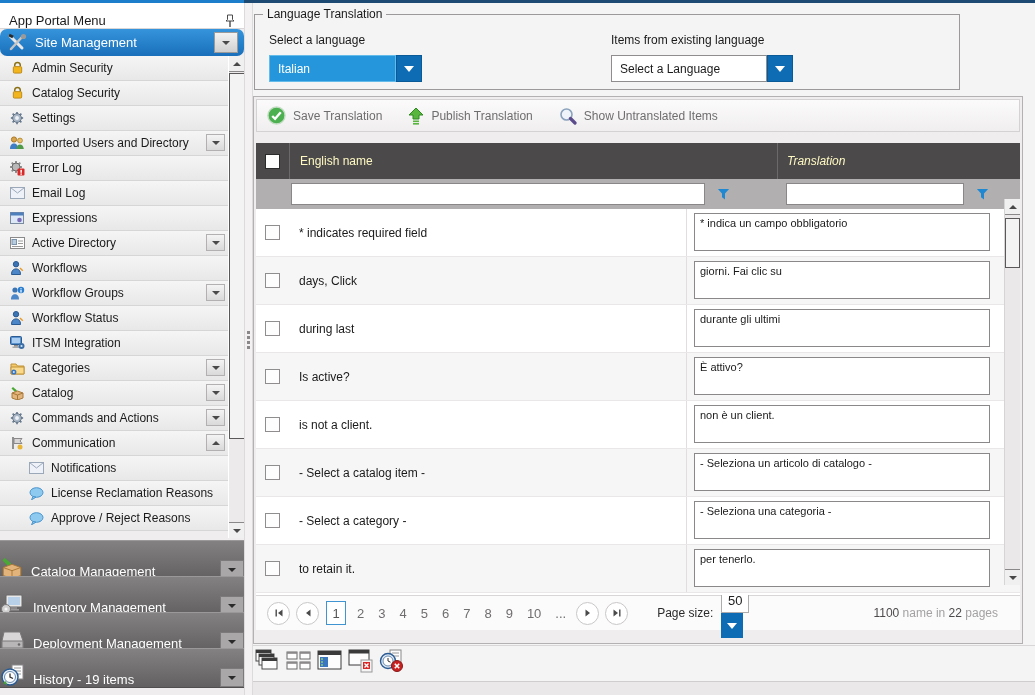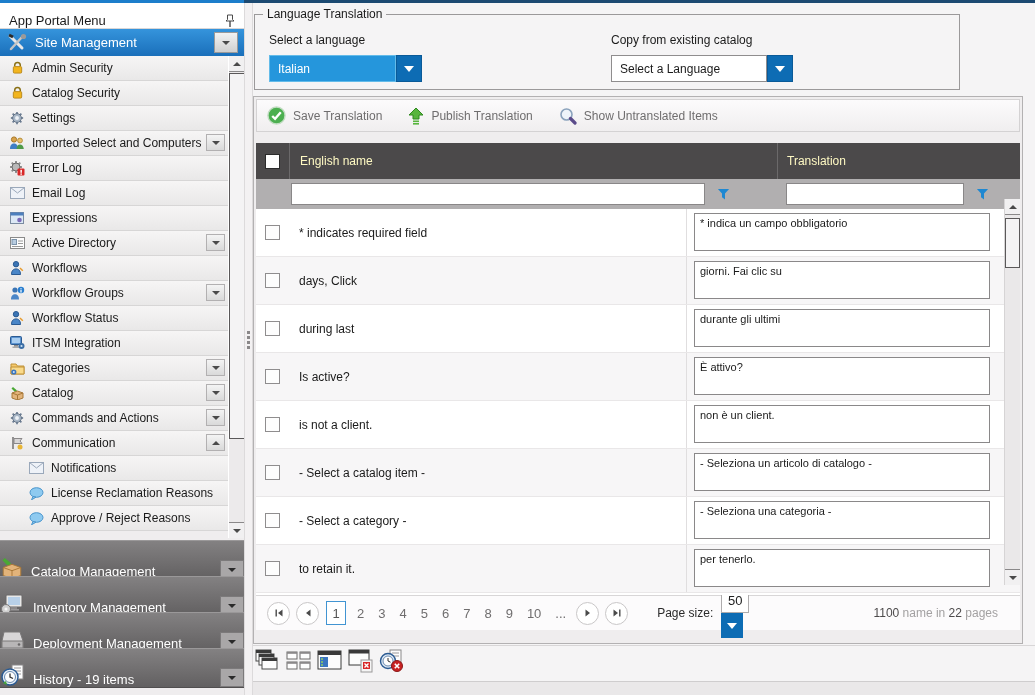--- a/index.html
+++ b/index.html
@@ -5,21 +5,21 @@
   html,body{margin:0;padding:0;}
   body{width:1035px;height:695px;position:relative;overflow:hidden;
        font-family:"Liberation Sans",sans-serif;background:#f5f4f5;color:#1a1a1a;}
   svg{display:block;}
   
   .sidebar{position:absolute;left:0;top:0;width:244px;height:695px;background:#efedee;}
   .sb-title{height:25px;background:#fff;border-top:3px solid #1d7ecb;border-bottom:1px solid #d8d6d7;
             display:flex;align-items:flex-end;padding:0 9px;font-size:13px;}
   .sb-title .pin{margin-left:auto;}
   .sb-header{height:27px;background:linear-gradient(#3594dc,#1a6fba);display:flex;align-items:center;
-             padding:0 6px;color:#fff;font-size:13px;}
+             padding:0 6px;color:#fff;font-size:13px;border-radius:7px;}
   .sb-header .hdd{margin-left:auto;width:22px;height:19px;background:linear-gradient(#f2f2f2,#d0d0d0);
              border:1px solid #9a9a9a;display:flex;align-items:center;justify-content:center;}
   .sb-list{position:absolute;top:56px;left:0;width:228px;height:482px;overflow:hidden;}
   .item{height:24px;border-bottom:1px solid #d7d6d6;background:linear-gradient(#f6f5f5,#e9e8e8);
         display:flex;align-items:center;padding:0 4px 0 8px;font-size:12px;position:relative;}
   .item.indent{padding-left:27px;}
   .item .ic{width:18px;margin-right:6px;flex:none;display:flex;align-items:center;justify-content:center;}
   .item .idd{position:absolute;right:3px;top:3px;width:19px;height:17px;
              background:linear-gradient(#f4f4f4,#d9d9d9);border:1px solid #b2b0b1;box-sizing:border-box;
              display:flex;align-items:center;justify-content:center;}
@@ -60,21 +60,21 @@
   .panel{position:absolute;left:0;top:96px;width:770px;height:548px;background:#efedee;
          border:1px solid #b3b1b2;box-sizing:border-box;}
   .tbar{position:absolute;left:2px;top:2px;right:2px;height:33px;background:linear-gradient(#fcfbfc,#f0eeef);
         border:1px solid #d4d2d3;box-sizing:border-box;display:flex;align-items:center;padding-left:10px;}
   .tbtn{display:flex;align-items:center;gap:7px;margin-right:26px;font-size:12px;color:#6f6d6e;}
   .grid{position:absolute;left:2px;top:46px;width:764px;height:476px;background:#fff;}
   .g-head{height:36px;background:#4b494a;display:flex;color:#fef9c3;font-size:12px;}
   .gh-chk{width:33px;display:flex;align-items:center;justify-content:center;}
   .hcb{width:13px;height:13px;background:#fdfdfd;border:1px solid #2a2a2a;}
   .gh-en{width:488px;display:flex;align-items:center;padding-left:10px;border-left:1px solid #6b696a;box-sizing:border-box;}
-  .gh-tr{flex:1;display:flex;align-items:center;padding-left:9px;border-left:1px solid #6b696a;}
+  .gh-tr{flex:1;display:flex;align-items:center;padding-left:9px;border-left:1px solid #6b696a;font-style:italic;}
   .g-filter{height:30px;background:#b1afb0;display:flex;align-items:center;}
   .g-filter input{height:20px;border:1px solid #898788;font-size:12px;padding:0 4px;background:#fff;
                   font-family:"Liberation Sans",sans-serif;}
   .gf-chk{width:33px;}
   .gf-en{width:488px;display:flex;align-items:center;}
   .gf-en input{margin-left:2px;width:404px;}
   .gf-tr{flex:1;display:flex;align-items:center;}
   .gf-tr input{margin-left:9px;width:168px;}
   .funnel{margin-left:12px;}
   .g-body{position:relative;height:386px;overflow:hidden;background:#fff;}
@@ -175,21 +175,21 @@
     </div>
     <div class="item">
       <span class="ic">
           <svg width="16" height="14" viewBox="0 0 16 14">
             <circle cx="5" cy="3.5" r="2.6" fill="#d8a24a" stroke="#a87828"></circle>
             <path d="M1 13c0-4 1.8-5.5 4-5.5S9 9 9 13z" fill="#3f7ec6"></path>
             <circle cx="11" cy="4.5" r="2.4" fill="#e8c06a" stroke="#b89040"></circle>
             <path d="M7.5 13c.3-3.2 1.6-4.5 3.5-4.5s3.4 1.3 3.8 4.5z" fill="#4e9a48"></path>
           </svg>
         </span>
-      <span>Imported Select and Computers</span>
+      <span>Imported Users and Directory</span>
       <span class="idd">
           <span class="tg"></span>
         </span>
     </div>
     <div class="item">
       <span class="ic">
           <svg width="15" height="15" viewBox="0 0 15 15">
             <g stroke="#8a8a8a" stroke-width="1.8">
               <line x1="6" y1="0" x2="6" y2="12"></line>
               <line x1="0" y1="6" x2="12" y2="6"></line>
@@ -459,21 +459,21 @@
 
   <fieldset class="lang">
     <legend>Language Translation</legend>
     <span class="flabel" style="left:14px">Select a language</span>
     <div class="combo c-italian">
       <span class="val">Italian</span>
       <span class="btn">
           <span class="tw"></span>
         </span>
     </div>
-    <span class="flabel" style="left:356px">Copy from existing catalog</span>
+    <span class="flabel" style="left:356px">Items from existing language</span>
     <div class="combo c-copy">
       <span class="val">Select a Language</span>
       <span class="btn">
           <span class="tw"></span>
         </span>
     </div>
   </fieldset>
 
   <div class="panel">
     <div class="tbar">

